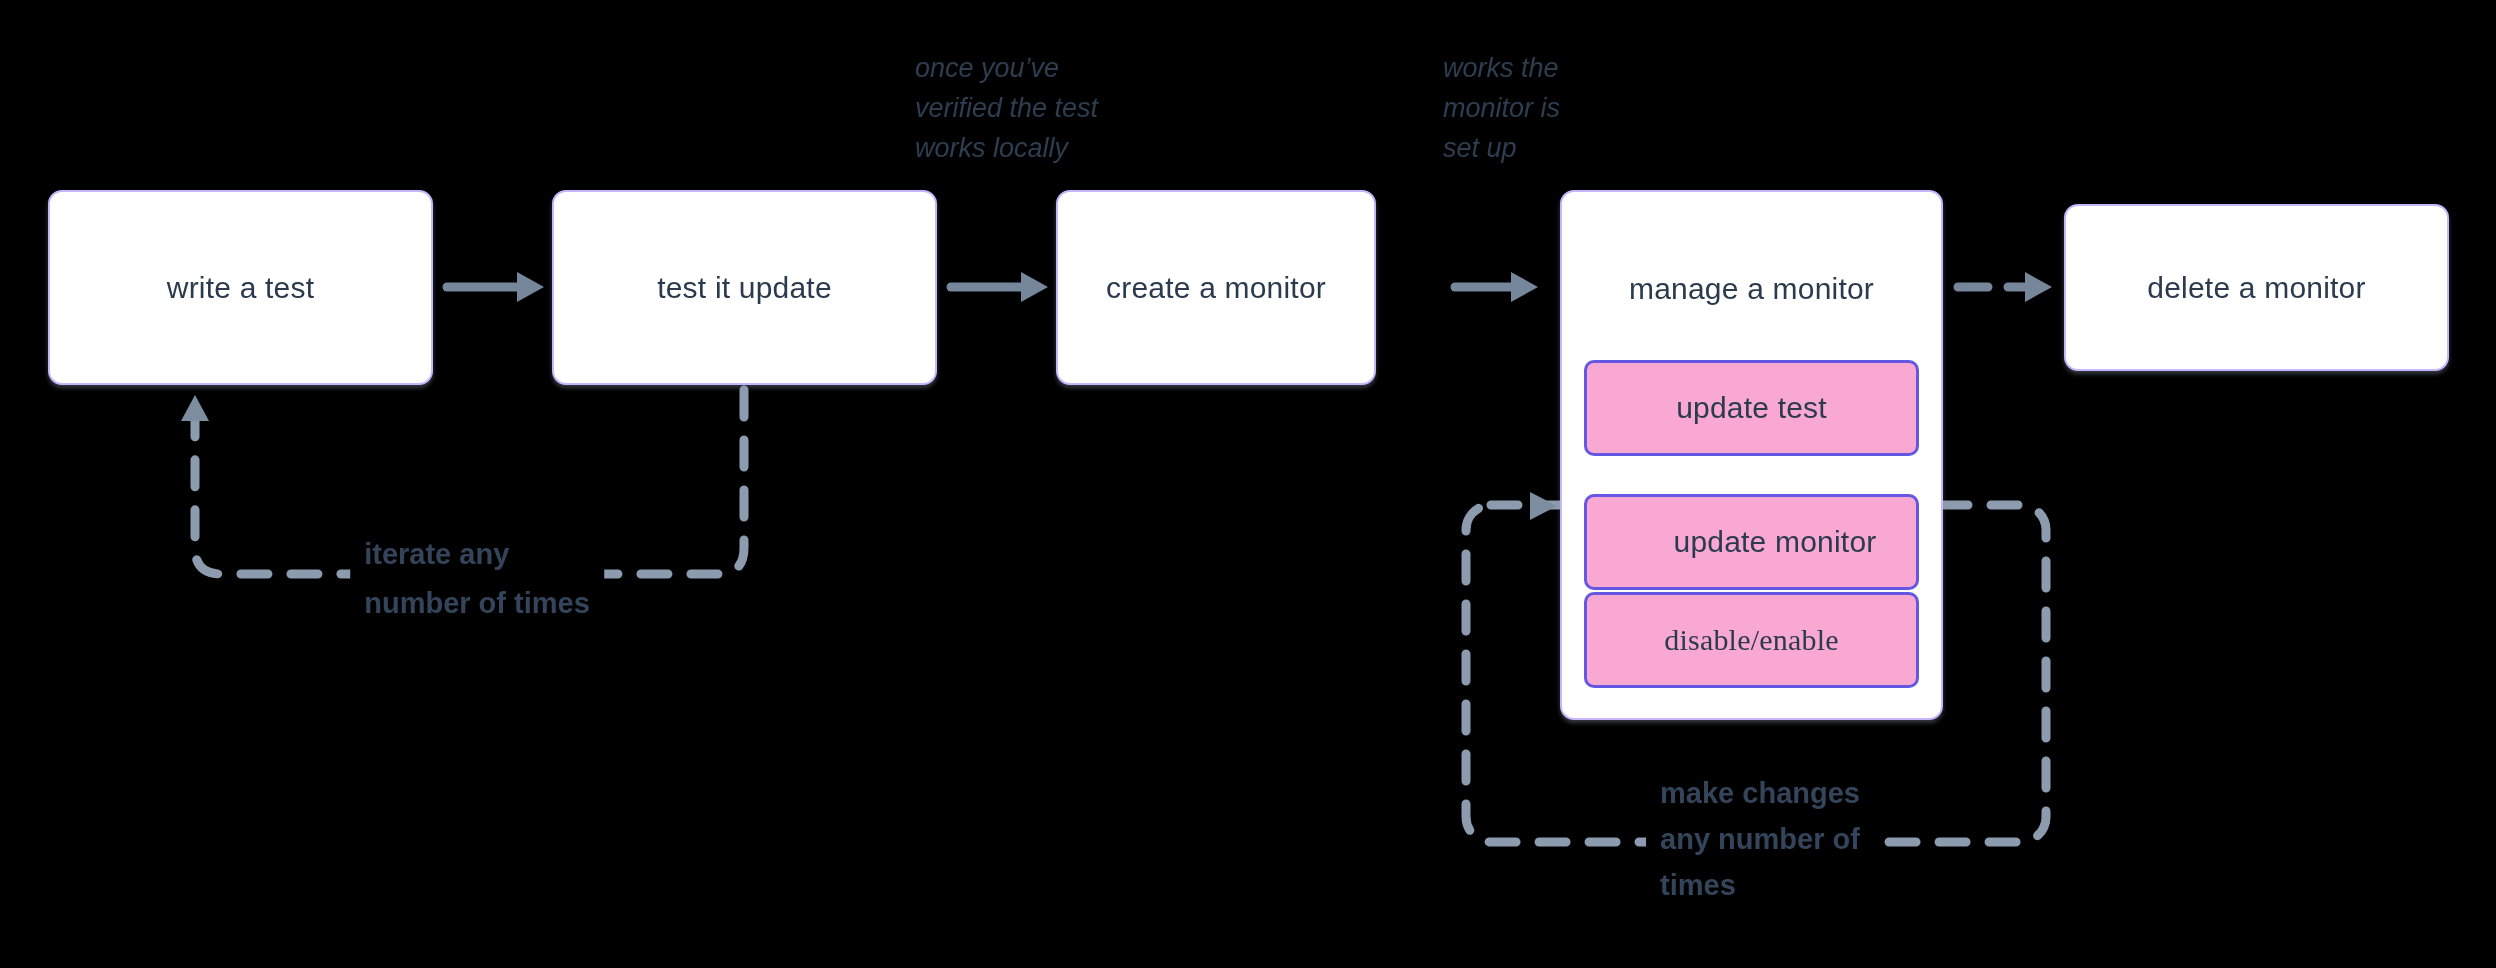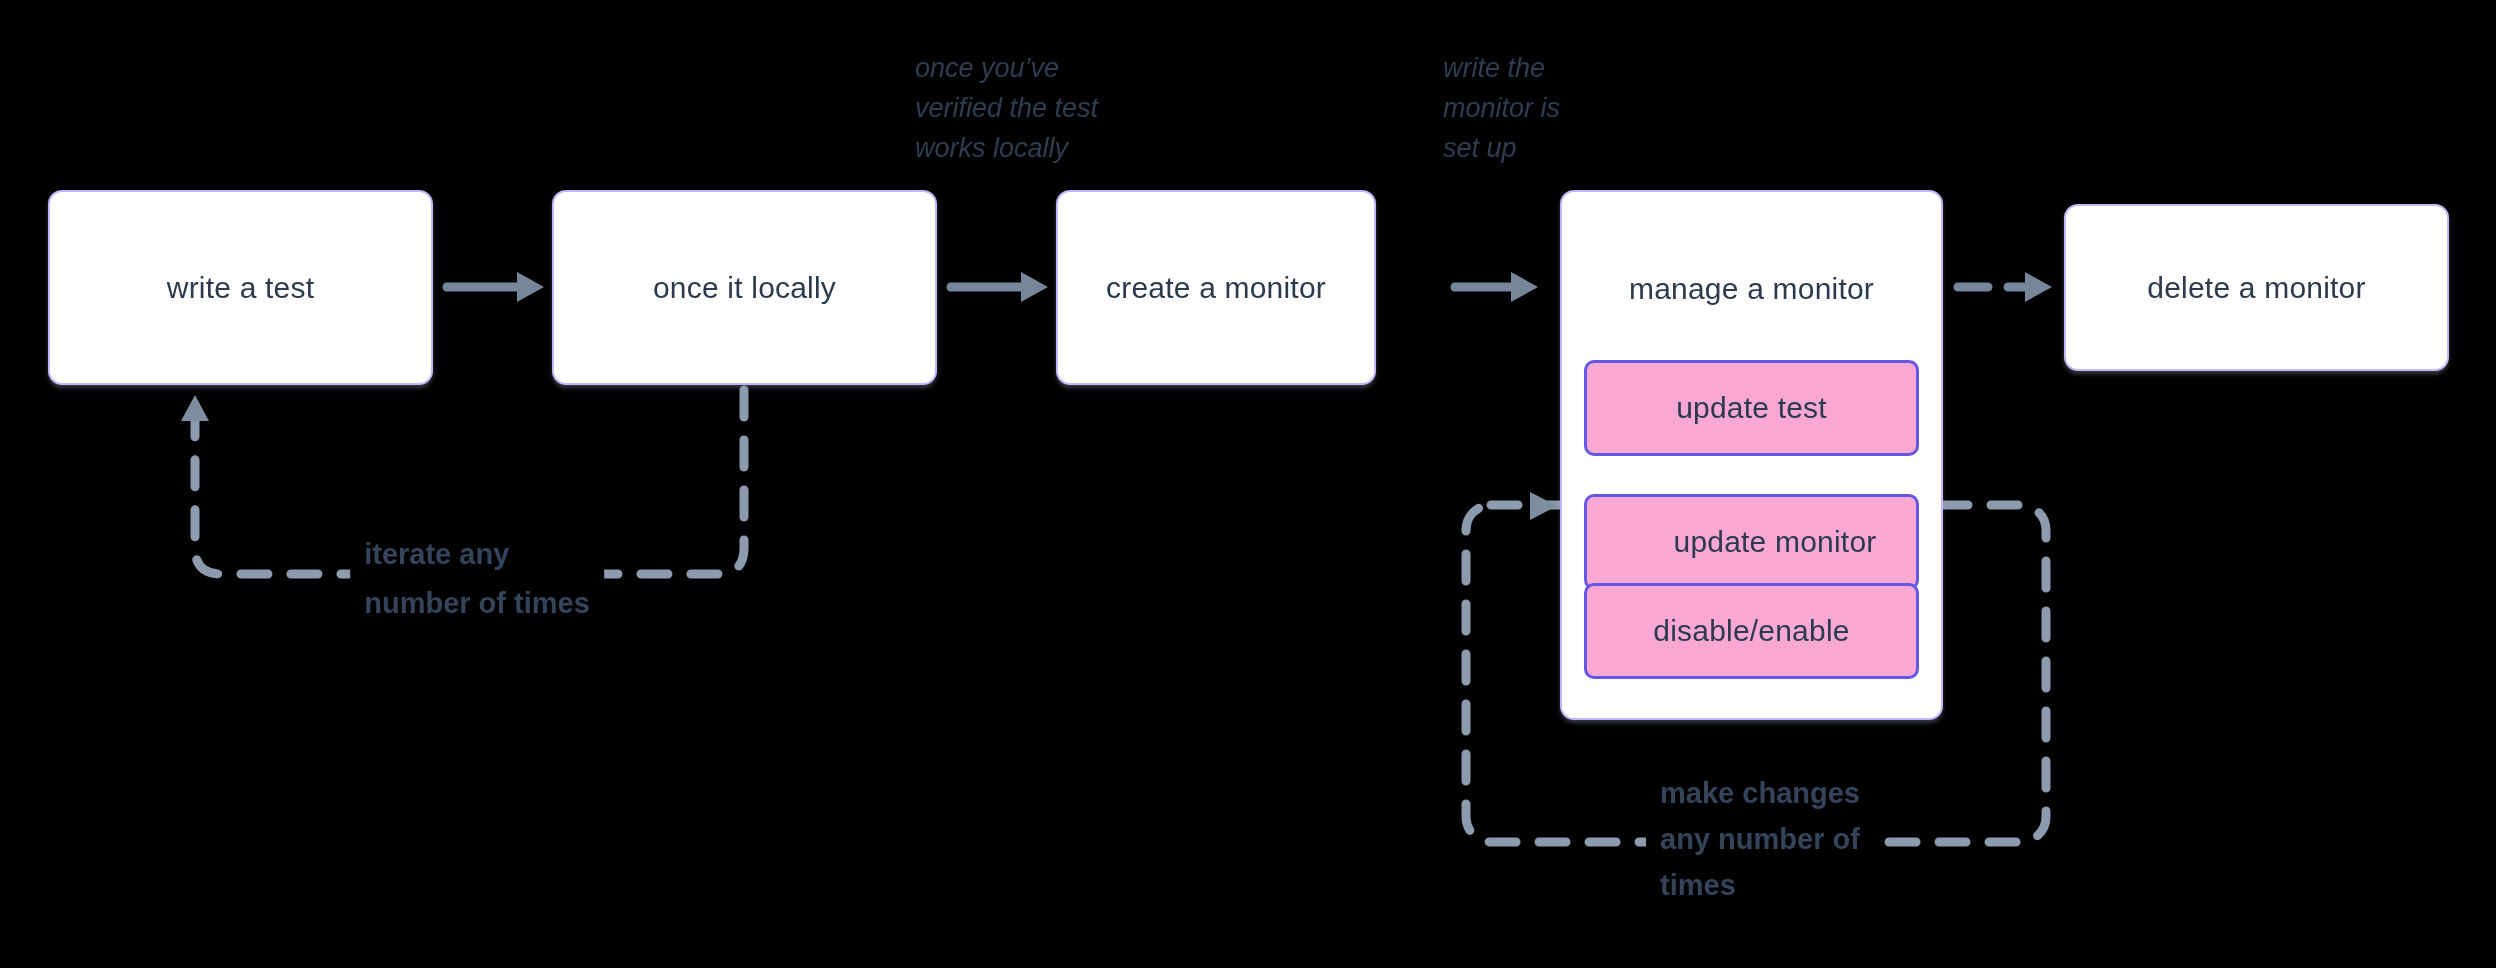--- a/index.html
+++ b/index.html
@@ -123,54 +123,54 @@
       <rect class="loop-path" x="1466" y="505" width="580" height="337" rx="25"></rect>
       <polygon class="loop-head" points="1530,492 1530,520 1557,506"></polygon>
     </g>
   </svg>
 
   <div class="node" style="left:48px; top:190px; width:385px; height:195px;">
     <span class="node-label">write a test</span>
   </div>
 
   <div class="node" style="left:552px; top:190px; width:385px; height:195px;">
-    <span class="node-label">once it locally</span>
+    <span class="node-label">test it update</span>
   </div>
 
   <div class="node" style="left:1056px; top:190px; width:320px; height:195px;">
     <span class="node-label">create a monitor</span>
   </div>
 
   <div class="node tall" style="left:1560px; top:190px; width:383px; height:530px;">
     <div class="node-title-row">
       <span class="node-label">manage a monitor</span>
     </div>
     <div class="action-btn" style="top:168px;">
       <span class="node-label">update test</span>
     </div>
     <div class="action-btn" style="top:302px;padding-left:47px;">
       <span class="node-label">update monitor</span>
     </div>
-    <div class="action-btn" style="top:391px;">
+    <div class="action-btn" style="top:400px;font-family:Liberation Serif, serif;">
       <span class="node-label">disable/enable</span>
     </div>
   </div>
 
   <div class="node" style="left:2064px; top:204px; width:385px; height:167px;">
     <span class="node-label">delete a monitor</span>
   </div>
 
   <div class="annotation" style="left:915px; top:48px;">
     <span>once you’ve</span>
     <span>verified the test</span>
     <span>works locally</span>
   </div>
 
   <div class="annotation" style="left:1443px; top:48px;">
-    <span>write the</span>
+    <span>works the</span>
     <span>monitor is</span>
     <span>set up</span>
   </div>
 
   <div class="loop-label l1" style="left:477px; top:530px;">
     <span>iterate any</span>
     <span>number of times</span>
   </div>
 
   <div class="loop-label l2" style="left:1760px; top:770px;">

